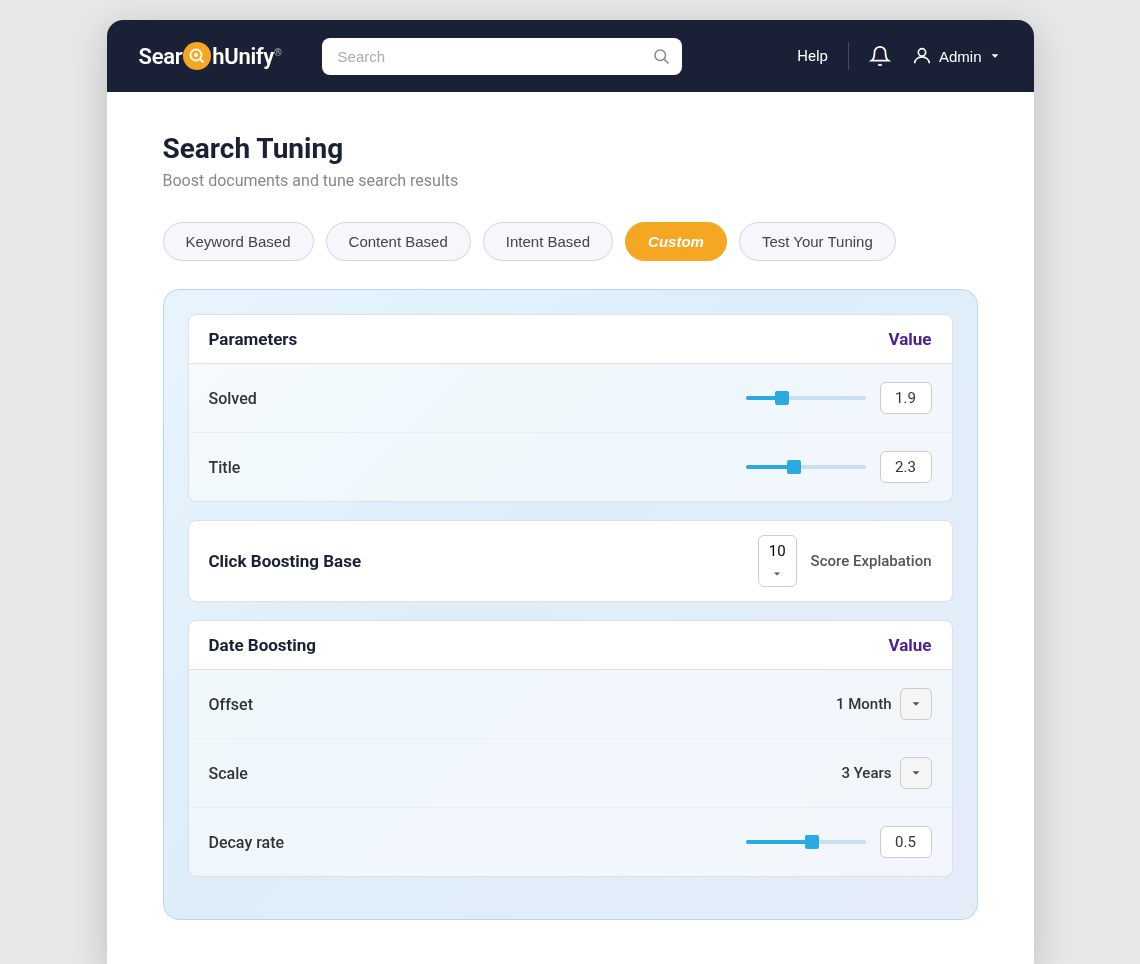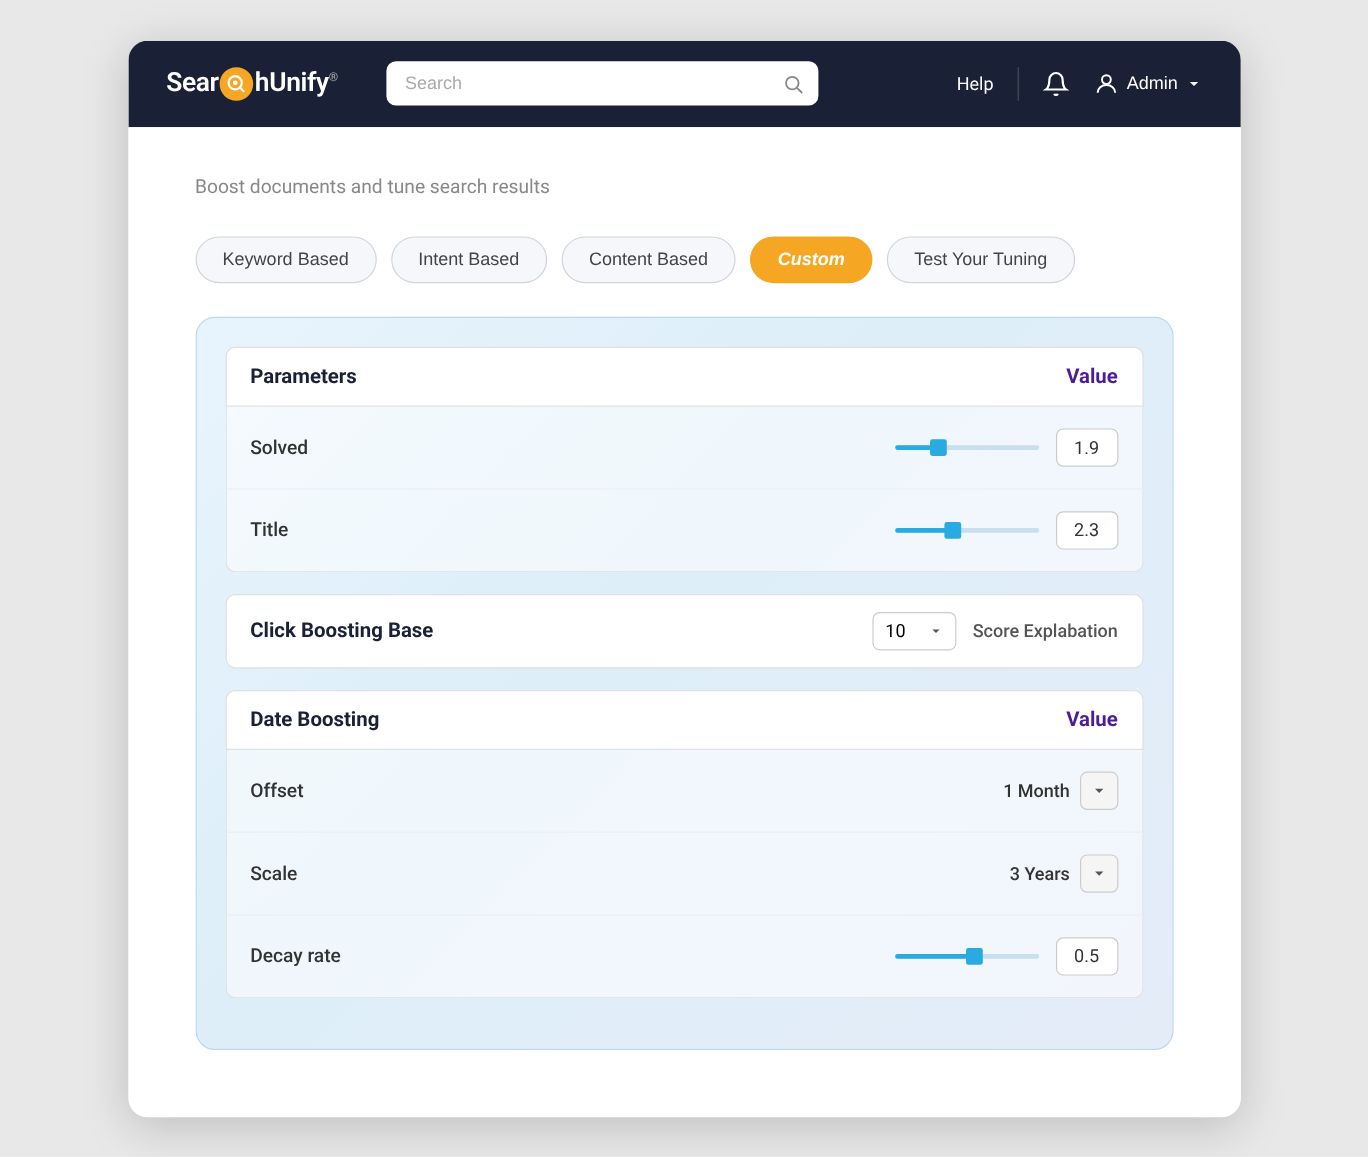--- a/index.html
+++ b/index.html
@@ -265,27 +265,28 @@
       color: #1a2035;
     }
     .click-boosting-right {
       display: flex;
       align-items: center;
       gap: 14px;
     }
     .select-box {
       display: flex;
       align-items: center;
-      gap: 19px;
+      gap: 8px;
       border: 1.5px solid #ccc;
       border-radius: 6px;
       padding: 6px 10px;
       background: #fff;
       font-size: 15px;
       cursor: pointer;
+      flex-direction: column;
     }
     .score-link {
       font-size: 15px;
       color: #555;
       font-weight: 500;
       cursor: pointer;
     }
     .dropdown-select {
       display: flex;
       align-items: center;
@@ -353,26 +354,27 @@
         </svg>
         <span>Admin</span>
         <svg width="14" height="14" fill="#fff" viewBox="0 0 24 24">
             <path d="M6 9l6 6 6-6"></path>
           </svg>
       </button>
     </div>
   </div>
 
   <div class="main">
+    <h1 class="page-title">Search Tuning</h1>
     <p class="page-subtitle">Boost documents and tune search results</p>
 
     <div class="tabs">
       <button class="tab">Keyword Based</button>
+      <button class="tab">Content Based</button>
       <button class="tab">Intent Based</button>
-      <button class="tab">Content Based</button>
       <button class="tab active">Custom</button>
       <button class="tab">Test Your Tuning</button>
     </div>
 
     <div class="content-card">
 
       <div>
         <div class="section-header">
           <span class="section-header-title">Parameters</span>
           <span class="section-header-value">Value</span>

